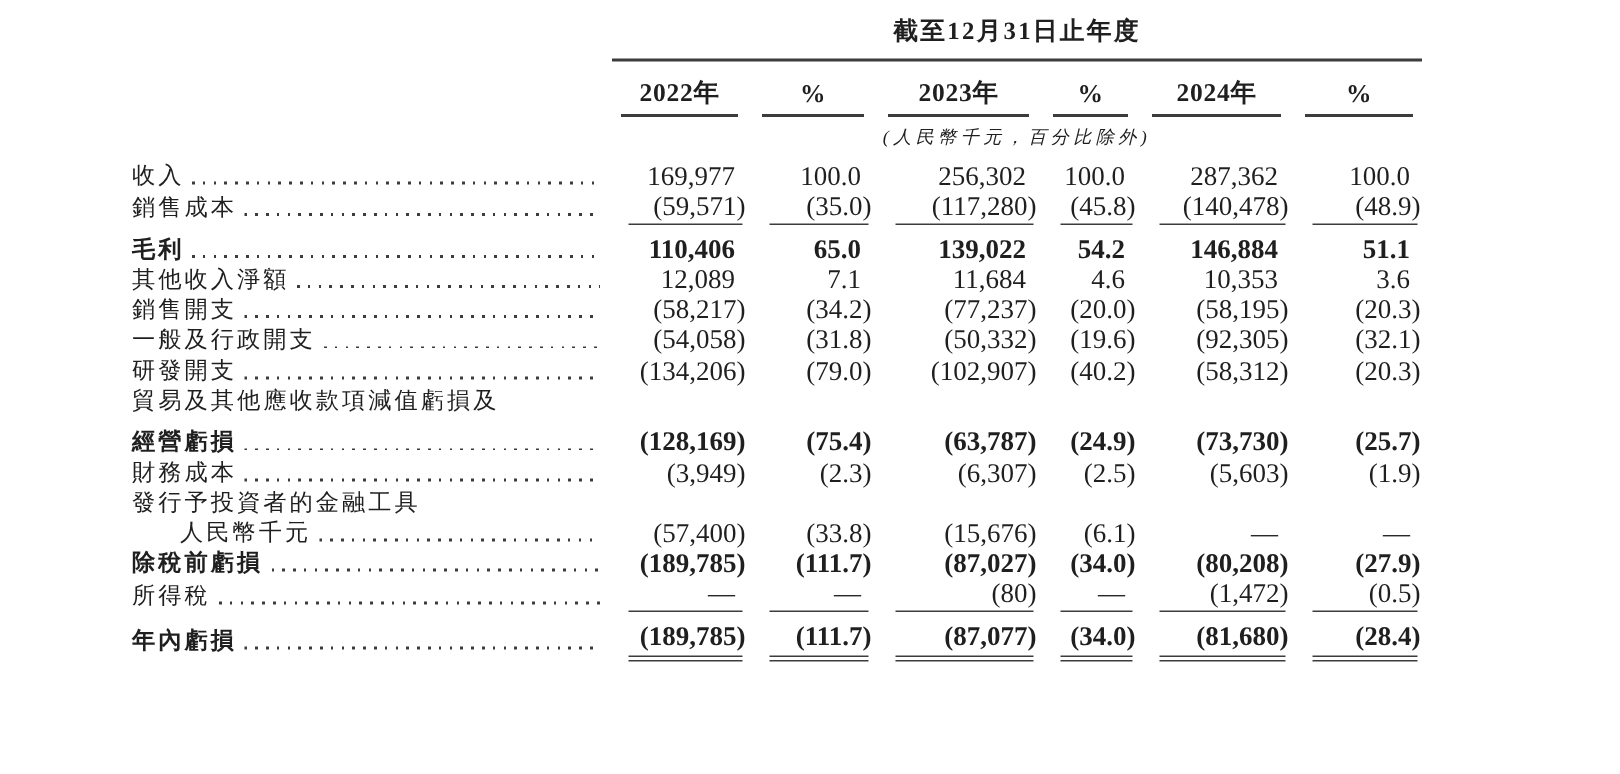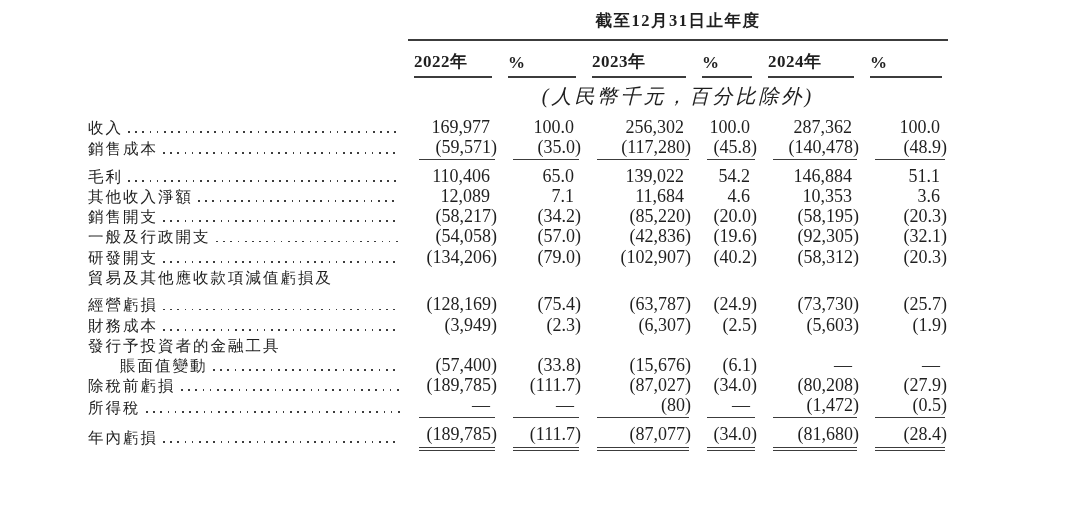--- a/index.html
+++ b/index.html
@@ -10,45 +10,45 @@
   }
   .sheet { box-sizing:border-box; width:1080px; height:516px; padding:10px 0 0 88px; }
   table { border-collapse:collapse; table-layout:fixed; width:862px; }
   td, th { vertical-align:bottom; font-weight:normal; padding:0; }
 
   
   .period {
     text-align:center; font-weight:bold; font-size:16.5px; letter-spacing:1.5px;
   }
   .period-line { padding-bottom:7px; border-bottom:2.2px solid #3c3c3c; margin:0 2px; }
-  th.ch { text-align:left; padding-top:9px; }
+  th.ch { text-align:center; padding-top:9px; }
   th.ch .chu {
     display:block; font-weight:bold; font-size:17px; letter-spacing:0.5px;
     padding-bottom:3px; margin:0 8px; border-bottom:2.2px solid #3c3c3c;
   }
   .unitnote {
-    text-align:center; font-style:italic; font-size:20px; letter-spacing:3px;
+    text-align:center; font-style:italic; font-size:12px; letter-spacing:3px;
     padding:5px 0 7px 0;
   }
 
   
   td.lbl { font-size:15.5px; line-height:17px; letter-spacing:2px; padding:1.6px 0;margin-top:40px; }
   td.lbl .lblin { display:flex; align-items:flex-end; }
   td.lbl .lt { white-space:nowrap; }
   tr.indent td.lbl .lblin { padding-left:32px; }
   .leader {
     flex:1 1 auto; height:1.8px; align-self:flex-end; margin:0 6px 3px 5px;
     background-image:repeating-linear-gradient(90deg,#3c3c3c 0,#3c3c3c 1.7px,transparent 1.7px,transparent 7.2px);
   }
   td.num {
     position:relative; text-align:right; font-size:18px; line-height:17px;
     padding:1.6px 10px 1.6px 0; white-space:nowrap;
   }
   td.num.paren { padding-right:3px; }
-  tr.bold td { font-weight:normal; }
+  tr.bold td { font-weight:bold; }
   tr.gap td { padding-top:9px; }
 
   tr.rule-single td.num { padding-bottom:3px; }
   tr.rule-single td.num::after {
     content:""; position:absolute; left:13px; right:5px; bottom:-1px;
     border-bottom:1.5px solid #3c3c3c;
   }
   tr.rule-double td.num { padding-bottom:4px; }
   tr.rule-double td.num::after {
     content:""; position:absolute; left:13px; right:5px; bottom:-4px; height:2.6px;
@@ -163,35 +163,35 @@
         </tr>
         <tr class="">
           <td class="lbl">
             <div class="lblin">
               <span class="lt">銷售開支</span>
               <span class="leader"></span>
             </div>
           </td>
           <td class="num paren">(58,217)</td>
           <td class="num paren">(34.2)</td>
-          <td class="num paren">(85,220)</td>
+          <td class="num paren">(77,237)</td>
           <td class="num paren">(20.0)</td>
           <td class="num paren">(58,195)</td>
           <td class="num paren">(20.3)</td>
         </tr>
         <tr class="">
           <td class="lbl">
             <div class="lblin">
               <span class="lt">一般及行政開支</span>
               <span class="leader"></span>
             </div>
           </td>
           <td class="num paren">(54,058)</td>
-          <td class="num paren">(57.0)</td>
-          <td class="num paren">(42,836)</td>
+          <td class="num paren">(31.8)</td>
+          <td class="num paren">(50,332)</td>
           <td class="num paren">(19.6)</td>
           <td class="num paren">(92,305)</td>
           <td class="num paren">(32.1)</td>
         </tr>
         <tr class="">
           <td class="lbl">
             <div class="lblin">
               <span class="lt">研發開支</span>
               <span class="leader"></span>
             </div>
@@ -253,21 +253,21 @@
           <td class="num"></td>
           <td class="num"></td>
           <td class="num"></td>
           <td class="num"></td>
           <td class="num"></td>
           <td class="num"></td>
         </tr>
         <tr class="indent">
           <td class="lbl">
             <div class="lblin">
-              <span class="lt">賬面值變動</span>
+              <span class="lt">人民幣千元</span>
               <span class="leader"></span>
             </div>
           </td>
           <td class="num paren">(57,400)</td>
           <td class="num paren">(33.8)</td>
           <td class="num paren">(15,676)</td>
           <td class="num paren">(6.1)</td>
           <td class="num">—</td>
           <td class="num">—</td>
         </tr>

